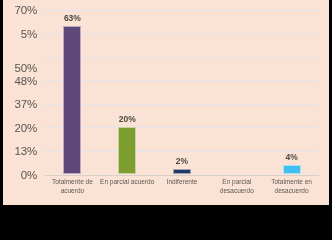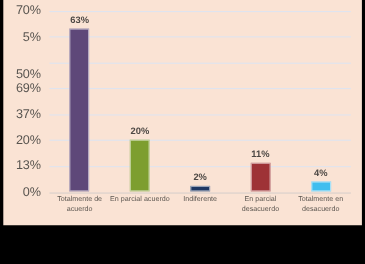--- a/index.html
+++ b/index.html
@@ -124,21 +124,21 @@
 </head>
 <body>
 
 <div id="chart-frame">
 
   <div id="y-axis">
       <div class="y-tick" style="top: 165px;">0%</div>
       <div class="y-tick" style="top: 141.429px;">13%</div>
       <div class="y-tick" style="top: 117.857px;">20%</div>
       <div class="y-tick" style="top: 94.2857px;">37%</div>
-      <div class="y-tick" style="top: 70.7143px;">69%</div>
+      <div class="y-tick" style="top: 70.7143px;">48%</div>
       <div class="y-tick" style="top: 58px;">50%</div>
       <div class="y-tick" style="top: 23.5714px;">5%</div>
       <div class="y-tick" style="top: 0px;">70%</div>
     </div>
 
   <div id="plot-area">
       <div class="gridline baseline" style="top: 164.5px;"></div>
       <div class="gridline" style="top: 140.929px;"></div>
       <div class="gridline" style="top: 117.357px;"></div>
       <div class="gridline" style="top: 93.7857px;"></div>
@@ -154,24 +154,20 @@
         <div class="bar-value" style="bottom: 152.5px;">63%</div>
       </div>
       <div class="bar-slot" style="left: 20%; width: 20%;">
         <div class="bar" style="height: 47.1429px; background: rgb(125, 158, 47);"></div>
         <div class="bar-value" style="bottom: 51.1429px;">20%</div>
       </div>
       <div class="bar-slot" style="left: 40%; width: 20%;">
         <div class="bar" style="height: 4.71429px; background: rgb(31, 56, 100);"></div>
         <div class="bar-value" style="bottom: 8.71429px;">2%</div>
       </div>
-      <div class="bar-slot" style="left: 60%; width: 20%;">
-        <div class="bar" style="height: 25.9286px; background: rgb(158, 50, 54);"></div>
-        <div class="bar-value" style="bottom: 29.9286px;">11%</div>
-      </div>
       <div class="bar-slot" style="left: 80%; width: 20%;">
         <div class="bar" style="height: 9.42857px; background: rgb(63, 190, 239);"></div>
         <div class="bar-value" style="bottom: 13.4286px;">4%</div>
       </div>
     </div>
 
   <div id="x-axis">
       <div class="x-label" style="left: 0%; width: 20%;">Totalmente de acuerdo</div>
       <div class="x-label" style="left: 20%; width: 20%;">En parcial acuerdo</div>
       <div class="x-label" style="left: 40%; width: 20%;">Indiferente</div>

